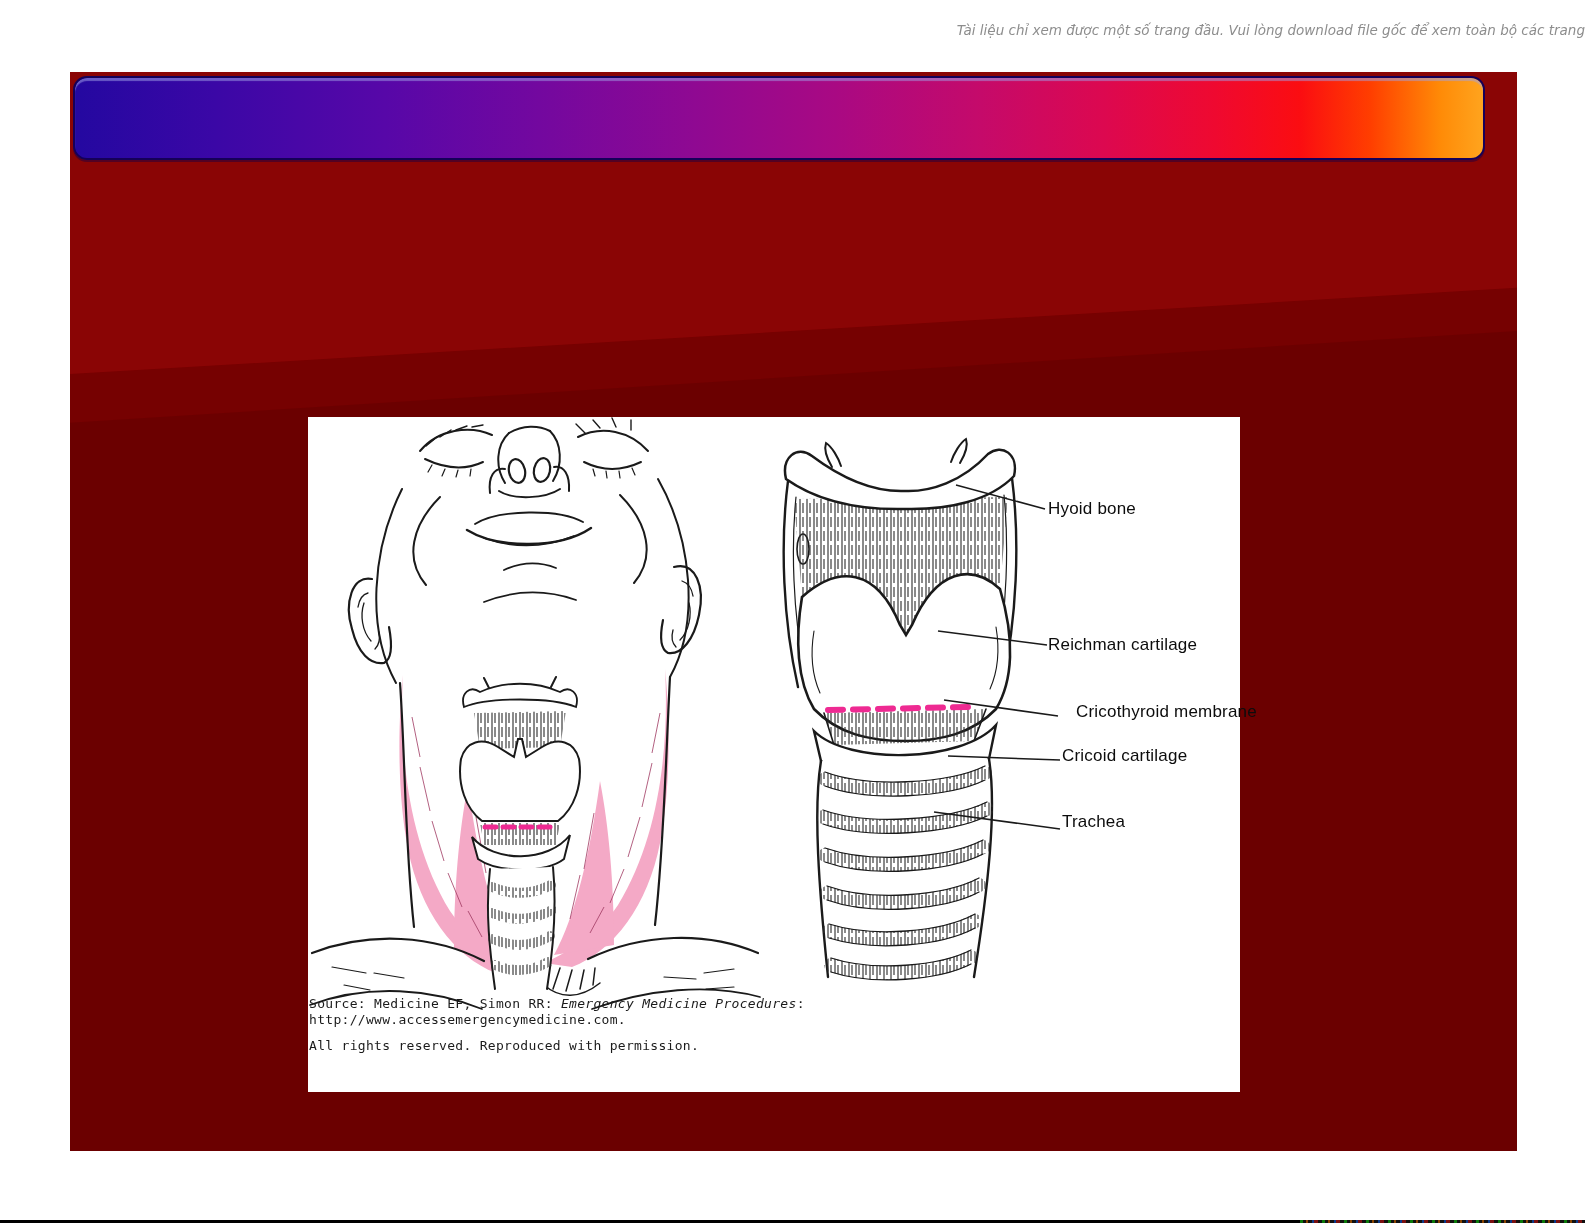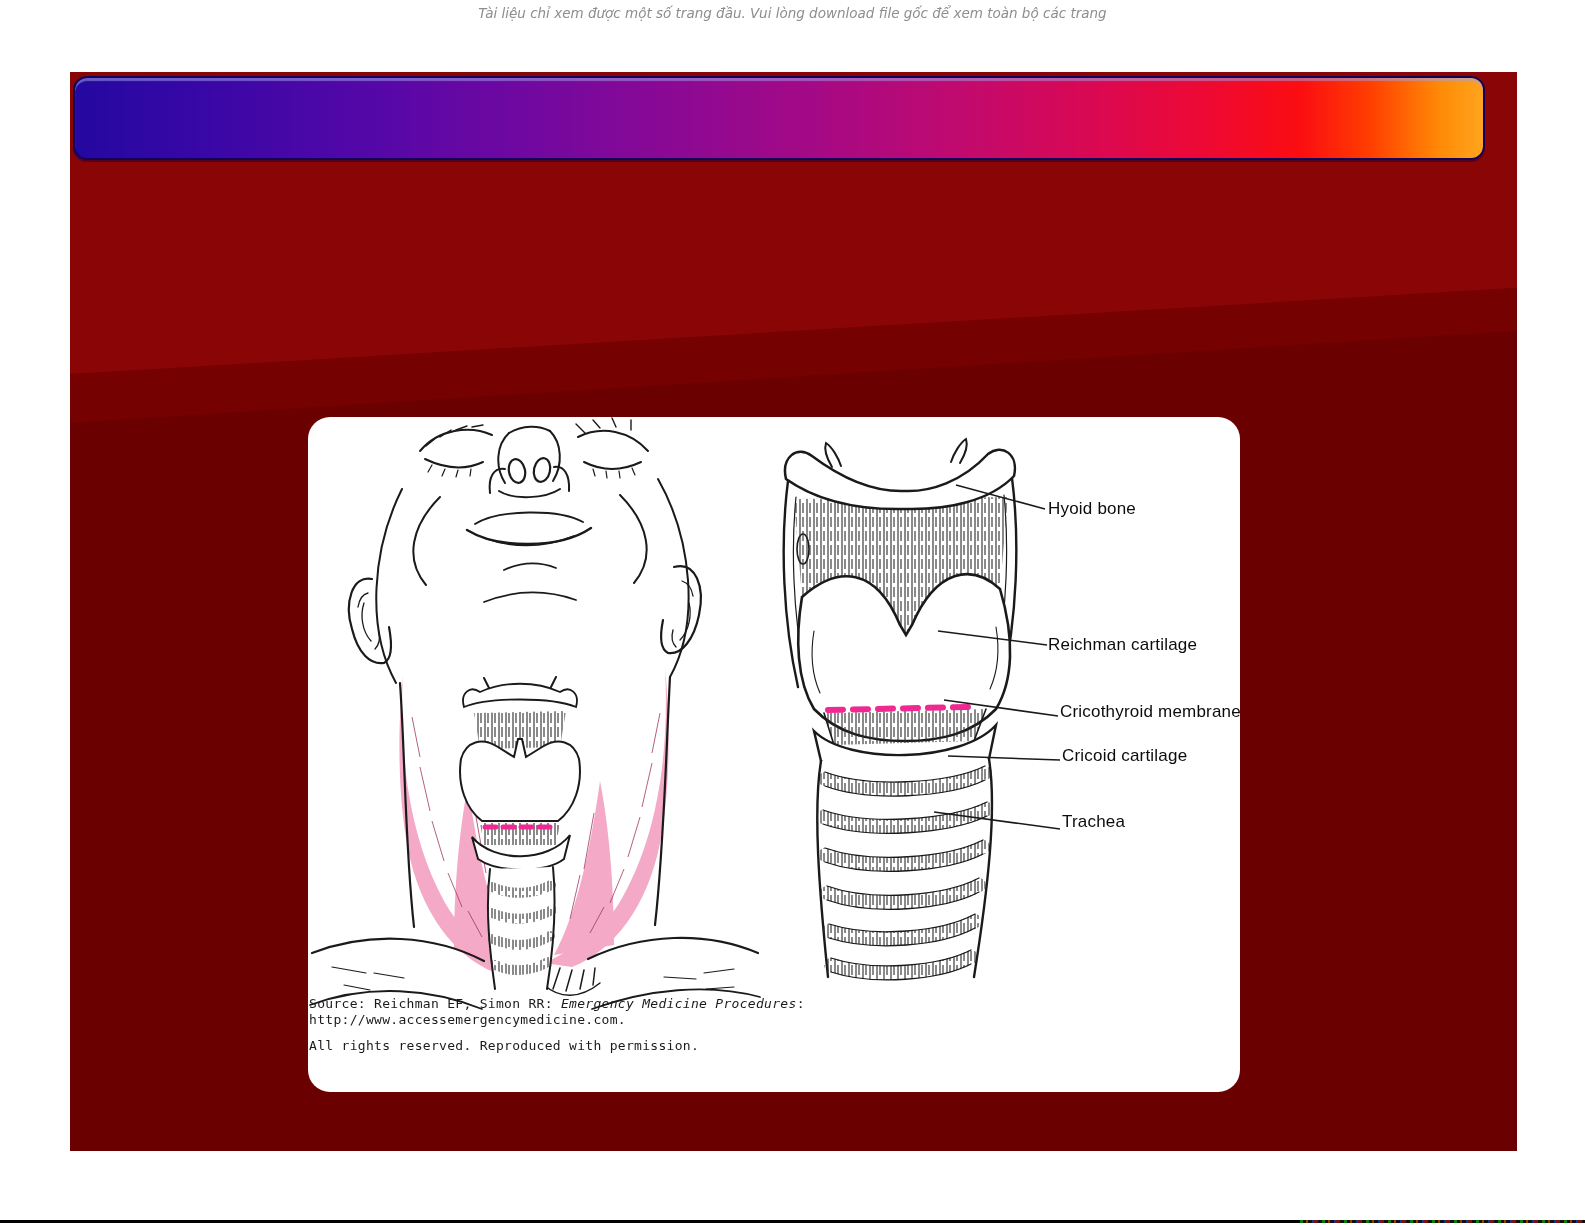--- a/index.html
+++ b/index.html
@@ -1,36 +1,36 @@
 <!DOCTYPE html>
 <html><head>
 <meta charset="utf-8">
 <style>
   html,body{margin:0;padding:0;background:#fff;}
   body{position:relative;width:1585px;height:1225px;overflow:hidden;
        font-family:"Liberation Sans",sans-serif;}
 
-  .notice{position:absolute;left:0;top:5px;width:100%;text-align:center;
+  .notice{position:absolute;left:0;top:22px;width:100%;text-align:right;
           font-family:"DejaVu Sans",sans-serif;font-style:italic;
           font-size:13.5px;color:#8d8d8d;}
 
   .slide{position:absolute;left:70px;top:72px;width:1447px;height:1079px;
          background:#8a0505;overflow:hidden;}
   .bg-wedge{position:absolute;inset:0;}
   .bg-wedge.w1{background:#760101;clip-path:polygon(0 28%,100% 20%,100% 100%,0 100%);}
   .bg-wedge.w2{background:#6b0000;clip-path:polygon(0 32.5%,100% 24%,100% 100%,0 100%);}
 
   .titlebar{position:absolute;left:3px;top:4px;width:1408px;height:80px;
             border-radius:14px;border:2px solid #150059;
             background:linear-gradient(90deg,#2408a0 0%,#3b07a6 10%,#5707a8 22%,
               #73089f 33%,#8f0992 44%,#a90983 54%,#c40a6b 64%,#dc0850 73%,
               #ef0930 81%,#fb0d11 87%,#ff3e00 92%,#ff8b07 97%,#ffa41e 100%);
             box-shadow:inset 0 3px 1px rgba(160,160,230,.55),0 2px 0 rgba(40,0,60,.55);}
 
-  .panel{position:absolute;left:238px;top:345px;width:932px;height:675px;background:#ffffff;border-radius:22px;}
+  .panel{position:absolute;left:238px;top:345px;width:932px;height:675px;background:#ffffff;}
   .panel svg{position:absolute;left:0;top:0;}
 
   .fig-label{position:absolute;transform:translateY(-50%);white-space:nowrap;
              font-size:17px;color:#0c0c0c;letter-spacing:.2px;}
 
   .caption{position:absolute;left:1px;top:579px;
            font-family:"DejaVu Sans Mono",monospace;font-size:13px;
            line-height:16px;color:#1b1b1b;letter-spacing:.3px;white-space:nowrap;}
   .caption .gap{height:10px;}
   .caption i{font-style:italic;text-align:right;}
@@ -180,26 +180,26 @@
         <path d="M648,68 L737,92"></path>
         <path d="M630,214 L739,228"></path>
         <path d="M636,283 L750,299"></path>
         <path d="M640,339 L752,343"></path>
         <path d="M626,395 L752,412"></path>
       </g>
     </svg>
 
     <div class="fig-label" style="left:740px;top:92px">Hyoid bone</div>
     <div class="fig-label" style="left:740px;top:228px">Reichman cartilage</div>
-    <div class="fig-label" style="left:752px;top:295px">Cricothyroid membrane</div>
+    <div class="fig-label" style="left:768px;top:295px">Cricothyroid membrane</div>
     <div class="fig-label" style="left:754px;top:339px">Cricoid cartilage</div>
     <div class="fig-label" style="left:754px;top:405px">Trachea</div>
 
     <div class="caption">
-      <div><span>Source: Reichman EF, Simon RR: </span><i>Emergency Medicine Procedures</i><span>:</span></div>
+      <div><span>Source: Medicine EF, Simon RR: </span><i>Emergency Medicine Procedures</i><span>:</span></div>
       <div>http://www.accessemergencymedicine.com.</div>
       <div class="gap"></div>
       <div>All rights reserved. Reproduced with permission.</div>
     </div>
   </div>
 </div>
 
 <div class="bottom-line"></div>
 <div class="bottom-noise"></div>
 

